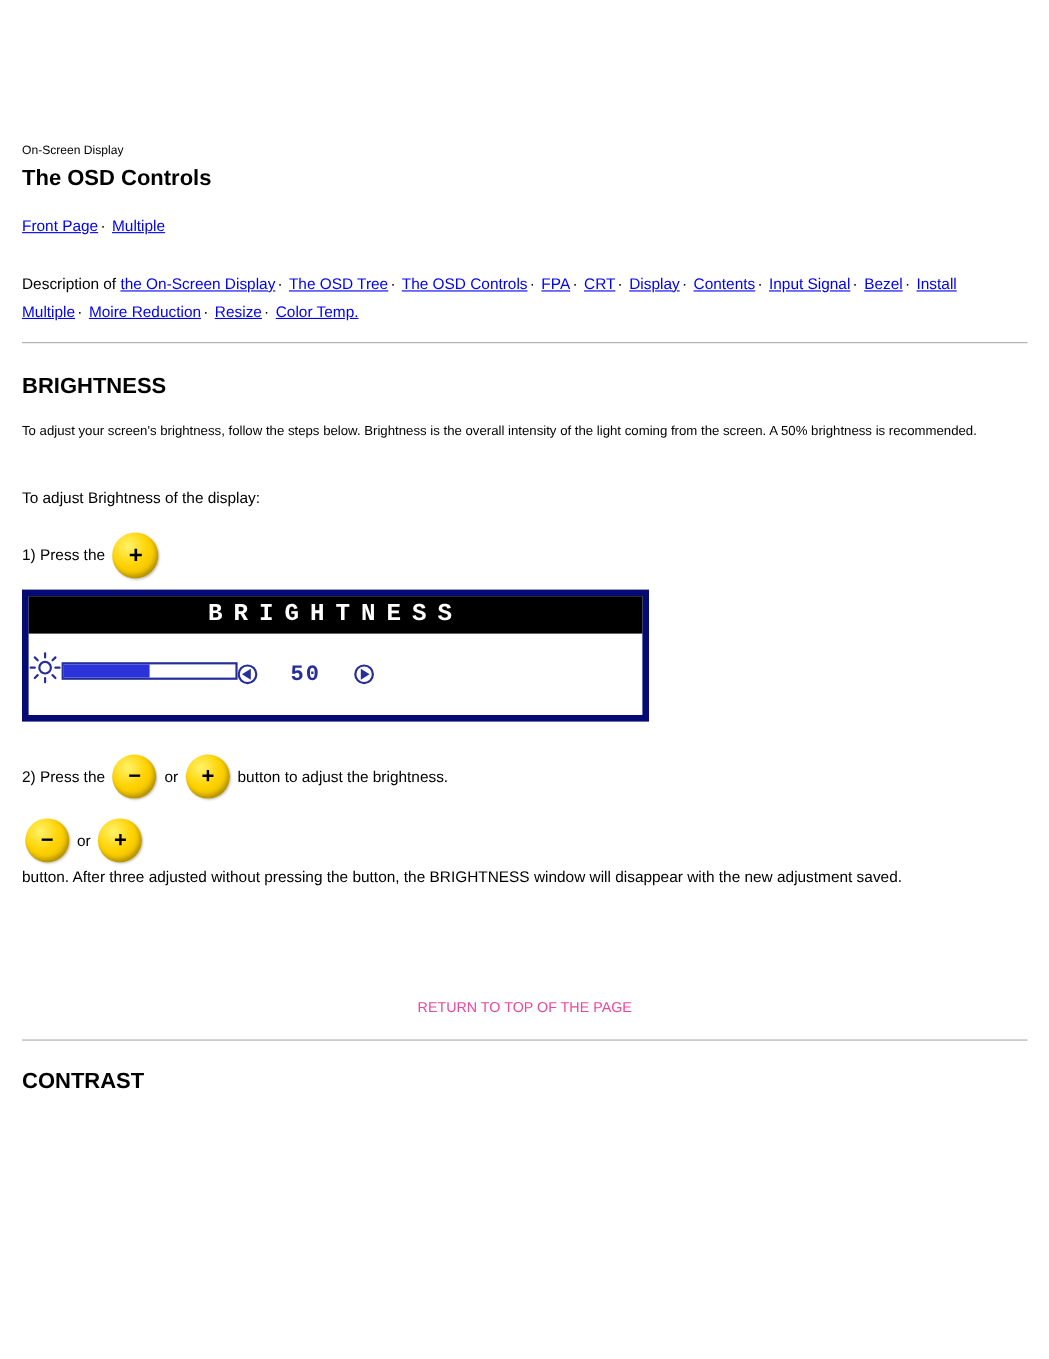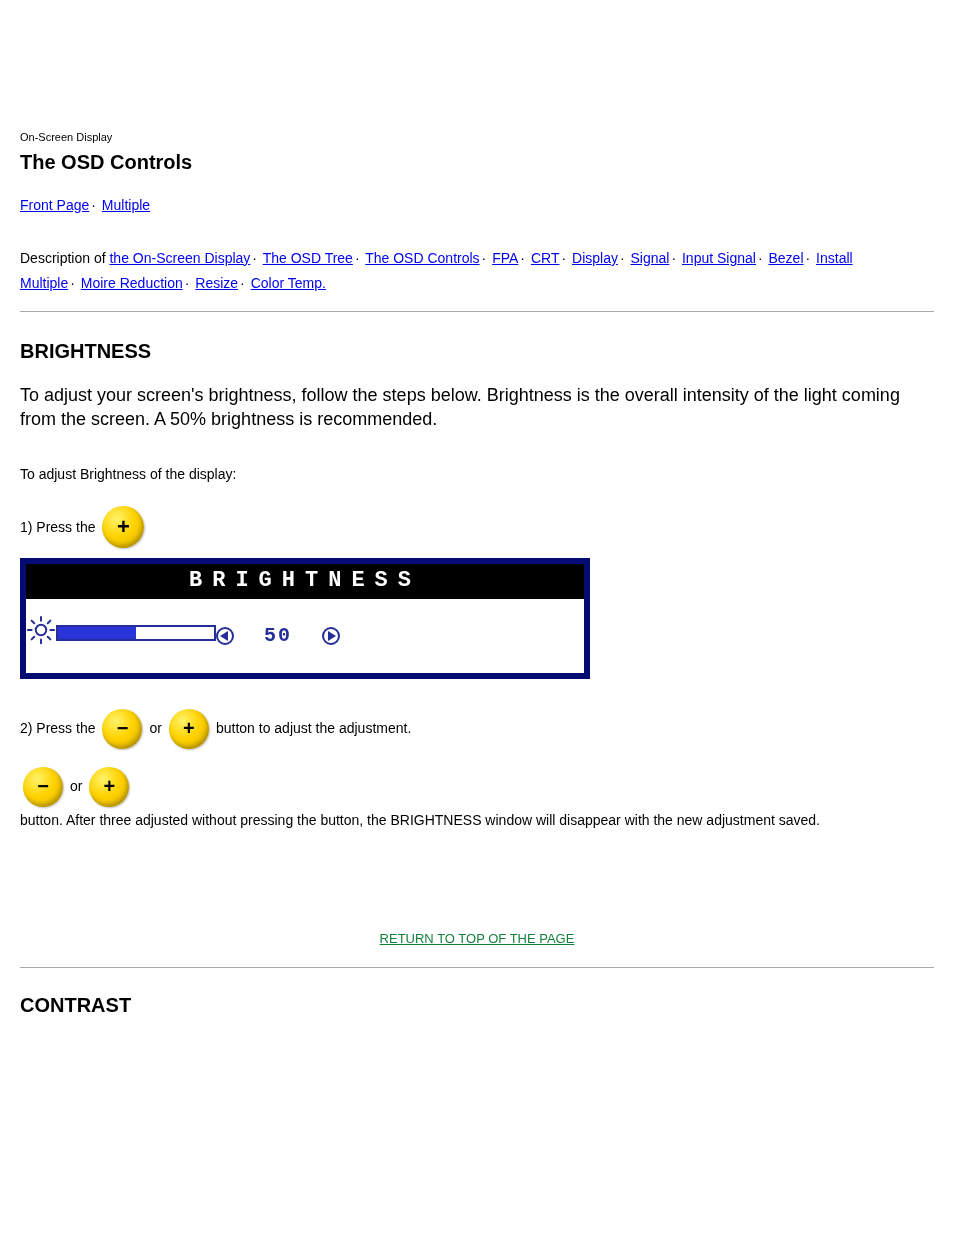--- a/index.html
+++ b/index.html
@@ -15,21 +15,21 @@
   .nav-row1 { font-size: 14px; margin-bottom: 4px; }
   .nav-row1 .sep { padding: 0 2px; }
   .nav-row2 { font-size: 14px; margin-top: 34px; margin-bottom: 6px; }
   .nav-row2 .sep { padding: 0 2px; }
   .nav-row3 { font-size: 14px; margin-bottom: 18px; }
   .nav-row3 .sep { padding: 0 2px; }
 
   hr.rule { border: none; border-top: 1px solid #aaa; margin: 14px 0 26px 0; }
 
   .brightness-heading { font-size: 20px; font-weight: bold; margin-bottom: 18px; }
-  .brightness-desc { font-size: 18px; margin-bottom: 34px; }
+  .brightness-desc { font-size: 12px; margin-bottom: 44px; }
   .adjust-row { font-size: 14px; margin-bottom: 22px; }
 
   .instr { font-size: 14px; display: flex; align-items: center; flex-wrap: wrap; gap: 4px 4px; margin-bottom: 10px; }
   .instr.big-after-panel { margin-top: 30px; }
 
   .btn-round {
     width: 42px; height: 42px; border-radius: 50%;
     background: radial-gradient(circle at 35% 30%, #fff36b 0%, #ffd200 45%, #e0b400 100%);
     box-shadow: inset -2px -3px 4px rgba(0,0,0,0.25), 1px 1px 2px rgba(0,0,0,0.25);
     display: inline-flex; align-items: center; justify-content: center;
@@ -58,21 +58,21 @@
   .tri-left { border-top:5px solid transparent; border-bottom:5px solid transparent; border-right:8px solid #262e9a; margin-left:-2px; }
   .tri-right { border-top:5px solid transparent; border-bottom:5px solid transparent; border-left:8px solid #262e9a; margin-right:-2px; }
   .value-num { font-family: "Courier New", monospace; font-weight: bold; font-size: 20px; color: #262e9a; letter-spacing: 2px; }
 
   .instr3, .instr3b { font-size: 14px; display:flex; align-items:center; flex-wrap:wrap; gap:4px; margin-top: 18px; }
   .instr3b { margin-top: 4px; margin-bottom: 40px; }
 
   .end-spacer { height: 60px; }
 
   .return-top { text-align: center; font-size: 13px; margin-bottom: 20px; }
-  .return-top a { color: #15803d; text-decoration: underline; }
+  .return-top a { color: #ec4899; }
 
   hr.rule2 { border: none; border-top: 1px solid #aaa; margin: 6px 0 24px 0; }
 
   .contrast-heading { font-size: 20px; font-weight: bold; margin-bottom: 8px; }
   .bottom-spacer { height: 110px; }
 </style>
 </head>
 <body>
 
 <div class="blank-top"></div>
@@ -86,21 +86,21 @@
 </div>
 
 <div class="nav-row2">
   <span>Description of </span>
   <a class="link">the On-Screen Display</a><span class="sep">·</span>
   <a class="link">The OSD Tree</a><span class="sep">·</span>
   <a class="link">The OSD Controls</a><span class="sep">·</span>
   <a class="link">FPA</a><span class="sep">·</span>
   <a class="link">CRT</a><span class="sep">·</span>
   <a class="link">Display</a><span class="sep">·</span>
-  <a class="link">Signal</a><span class="sep">·</span>
+  <a class="link">Contents</a><span class="sep">·</span>
   <a class="link">Input Signal</a><span class="sep">·</span>
   <a class="link">Bezel</a><span class="sep">·</span>
   <a class="link">Install</a>
 </div>
 
 <div class="nav-row3">
   <a class="link">Multiple</a><span class="sep">·</span>
   <a class="link">Moire Reduction</a><span class="sep">·</span>
   <a class="link">Resize</a><span class="sep">·</span>
   <a class="link">Color Temp.</a>
@@ -154,21 +154,21 @@
 
 <div class="instr big-after-panel">
   <span>2) Press the </span>
   <span class="btn-round small">
       <span>−</span>
     </span>
   <span> or </span>
   <span class="btn-round small">
       <span>+</span>
     </span>
-  <span> button to adjust the adjustment.</span>
+  <span> button to adjust the brightness.</span>
 </div>
 
 <div class="instr3">
   <span class="btn-round small">
       <span>−</span>
     </span>
   <span> or </span>
   <span class="btn-round small">
       <span>+</span>
     </span>

